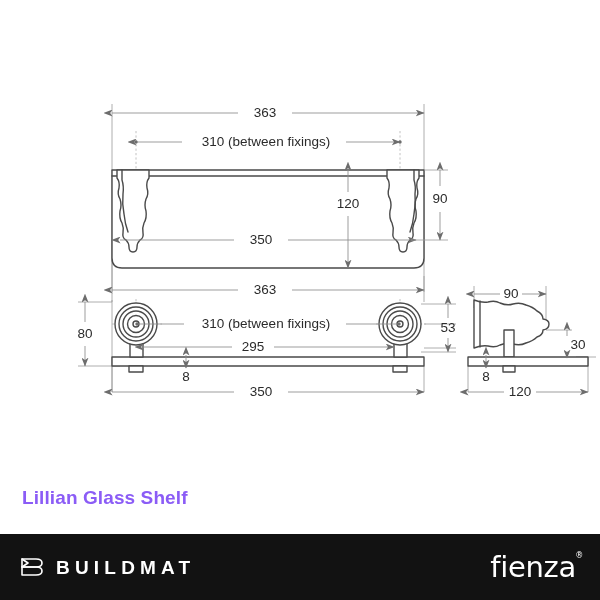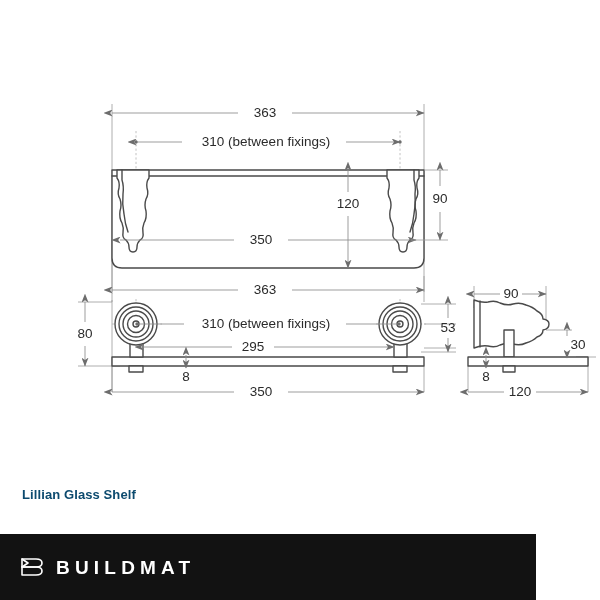--- a/index.html
+++ b/index.html
@@ -69,32 +69,32 @@
     dominant-baseline: middle;
   }
   .arrowdot {
     fill: #6d6d6d;
   }
   
   .caption {
     position: absolute;
     left: 22px;
     top: 487px;
-    font-size: 13px;
+    font-size: 19px;
     font-weight: bold;
-    color: #0c4a6e;
+    color: #8b5cf6;
     letter-spacing: 0.1px;
     white-space: nowrap;
   }
   
   .footer {
     position: absolute;
     left: 0;
     top: 534px;
-    width: 536px;
+    width: 600px;
     height: 66px;
     background: #121212;
     display: flex;
     align-items: center;
     justify-content: space-between;
   }
   .brand-left {
     display: flex;
     align-items: center;
     margin-left: 20px;
@@ -397,15 +397,18 @@
     <div class="brand-left">
       <span class="mark">
         <svg width="26" height="22" viewBox="0 0 26 22" xmlns="http://www.w3.org/2000/svg">
           <path d="M2,3 L16,3 Q22,3 22,7 Q22,11 16,11 L2,11 Z" fill="none" stroke="#ffffff" stroke-width="1.6" stroke-linejoin="round"></path>
           <path d="M2,11 L16,11 Q22,11 22,15 Q22,19 16,19 L2,19 Z" fill="none" stroke="#ffffff" stroke-width="1.6" stroke-linejoin="round"></path>
           <path d="M2,3 L8,7 L2,11" fill="none" stroke="#ffffff" stroke-width="1.6" stroke-linejoin="round" stroke-linecap="round"></path>
         </svg>
       </span>
       <span class="wordmark">BUILDMAT</span>
     </div>
+    <div class="brand-right">
+      <span>fienza</span><span class="reg">®</span>
+    </div>
   </div>
 
 </div>
 
 </body></html>

